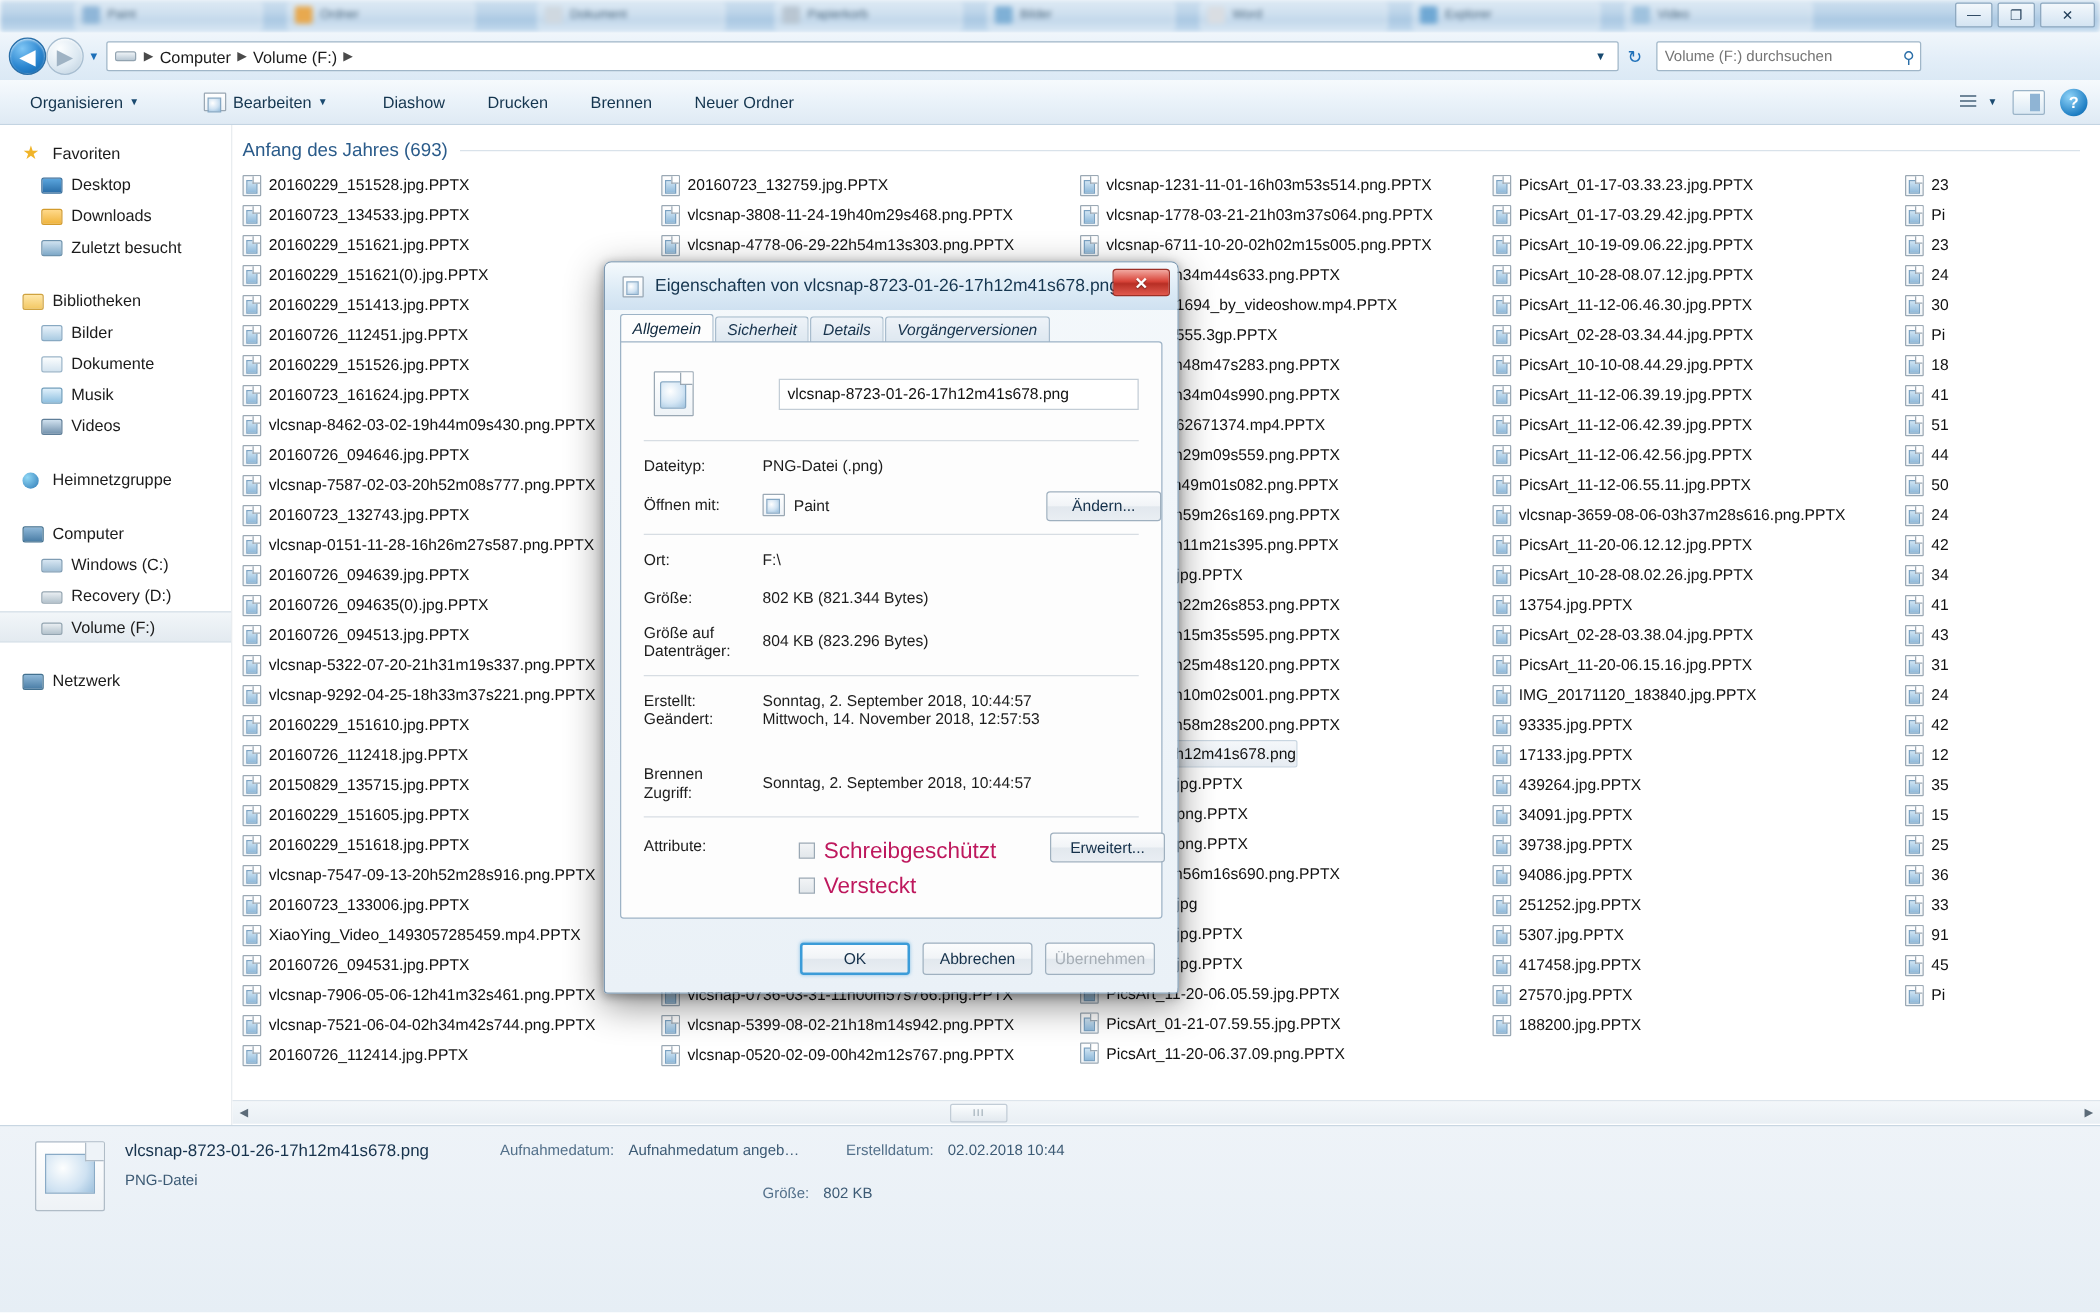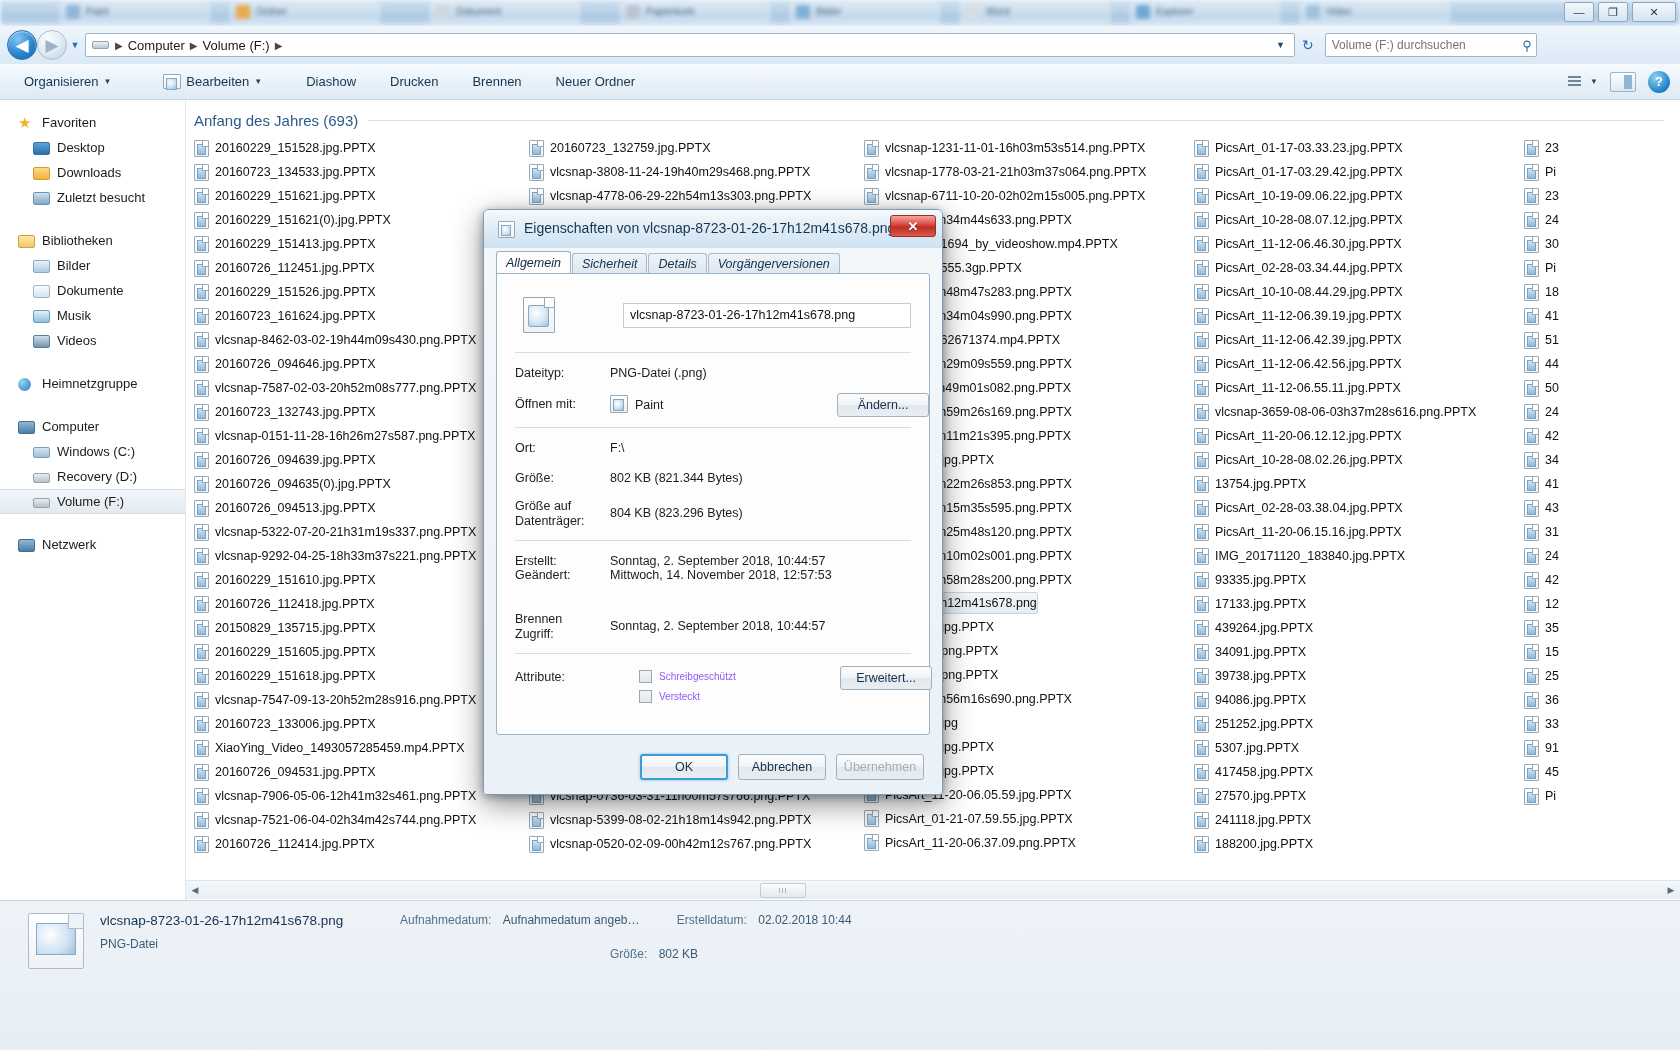--- a/index.html
+++ b/index.html
@@ -336,21 +336,21 @@
     background: radial-gradient(circle at 35% 35%, #fff, #cfe2f2 55%, #93bada);
     border: 1px solid #86a8c4;
   }
   .pbtn {
     position: absolute; width: 92px; height: 24px;
     background: linear-gradient(180deg,#fbfcfd 0%, #f1f4f7 48%, #e2e8ee 52%, #e9eef3 100%);
     border: 1px solid #9fb0bf; border-radius: 3px;
     font-size: 12.5px; color: #14304a;
     display: flex; align-items: center; justify-content: center;
   }
-  .cbrow { display: flex; align-items: center; gap: 7px; font-size: 10px; color: #8b5cf6; padding-left: 29px; }
+  .cbrow { display: flex; align-items: center; gap: 7px; font-size: 18px; color: #be185d; padding-left: 29px; }
   .cbox {
     width: 13px; height: 13px; flex: 0 0 13px;
     background: linear-gradient(180deg,#f2f4f6,#e2e7eb);
     border: 1px solid #9aa8b4;
   }
   .dlg-footer {
     position: absolute; left: 0; right: 0; bottom: 10px; height: 34px;
     display: flex; justify-content: flex-end; align-items: center; gap: 10px; padding-right: 18px;
   }
   .fbtn {
@@ -939,24 +939,20 @@
             <div class="fitem">
               <span class="fico"></span>
               <span>417458.jpg.PPTX</span>
             </div>
             <div class="fitem">
               <span class="fico"></span>
               <span>27570.jpg.PPTX</span>
             </div>
             <div class="fitem">
               <span class="fico"></span>
-              <span>241118.jpg.PPTX</span>
-            </div>
-            <div class="fitem">
-              <span class="fico"></span>
               <span>188200.jpg.PPTX</span>
             </div>
           </div>
           <div class="col" style="width: 150px;">
             <div class="fitem">
               <span class="fico" style="visibility: visible;"></span>
               <span>23</span>
             </div>
             <div class="fitem">
               <span class="fico" style="visibility: visible;"></span>

